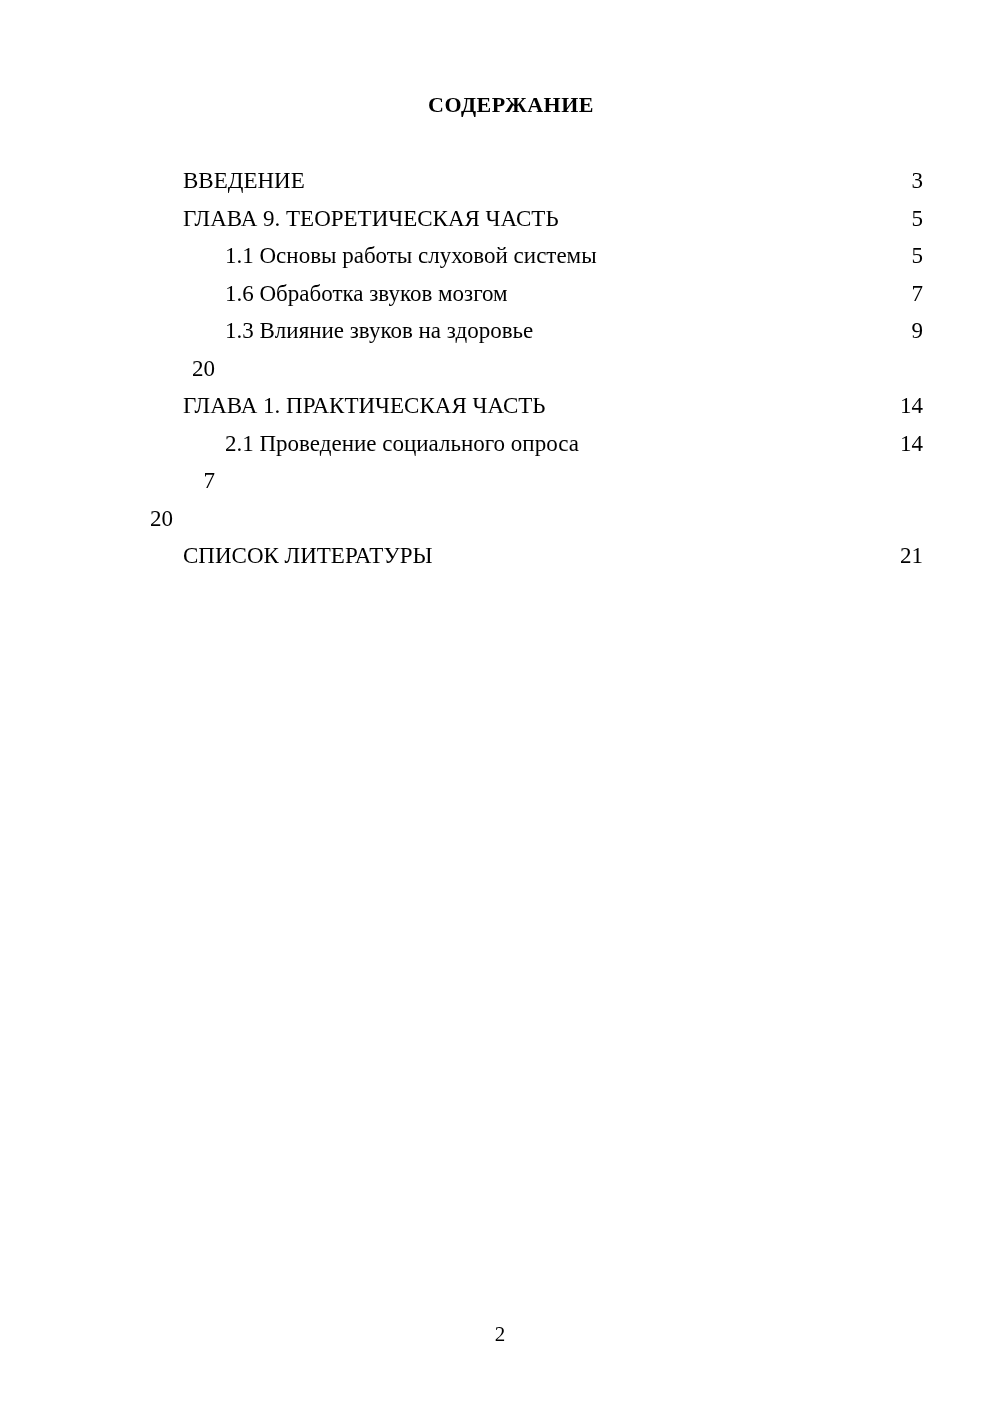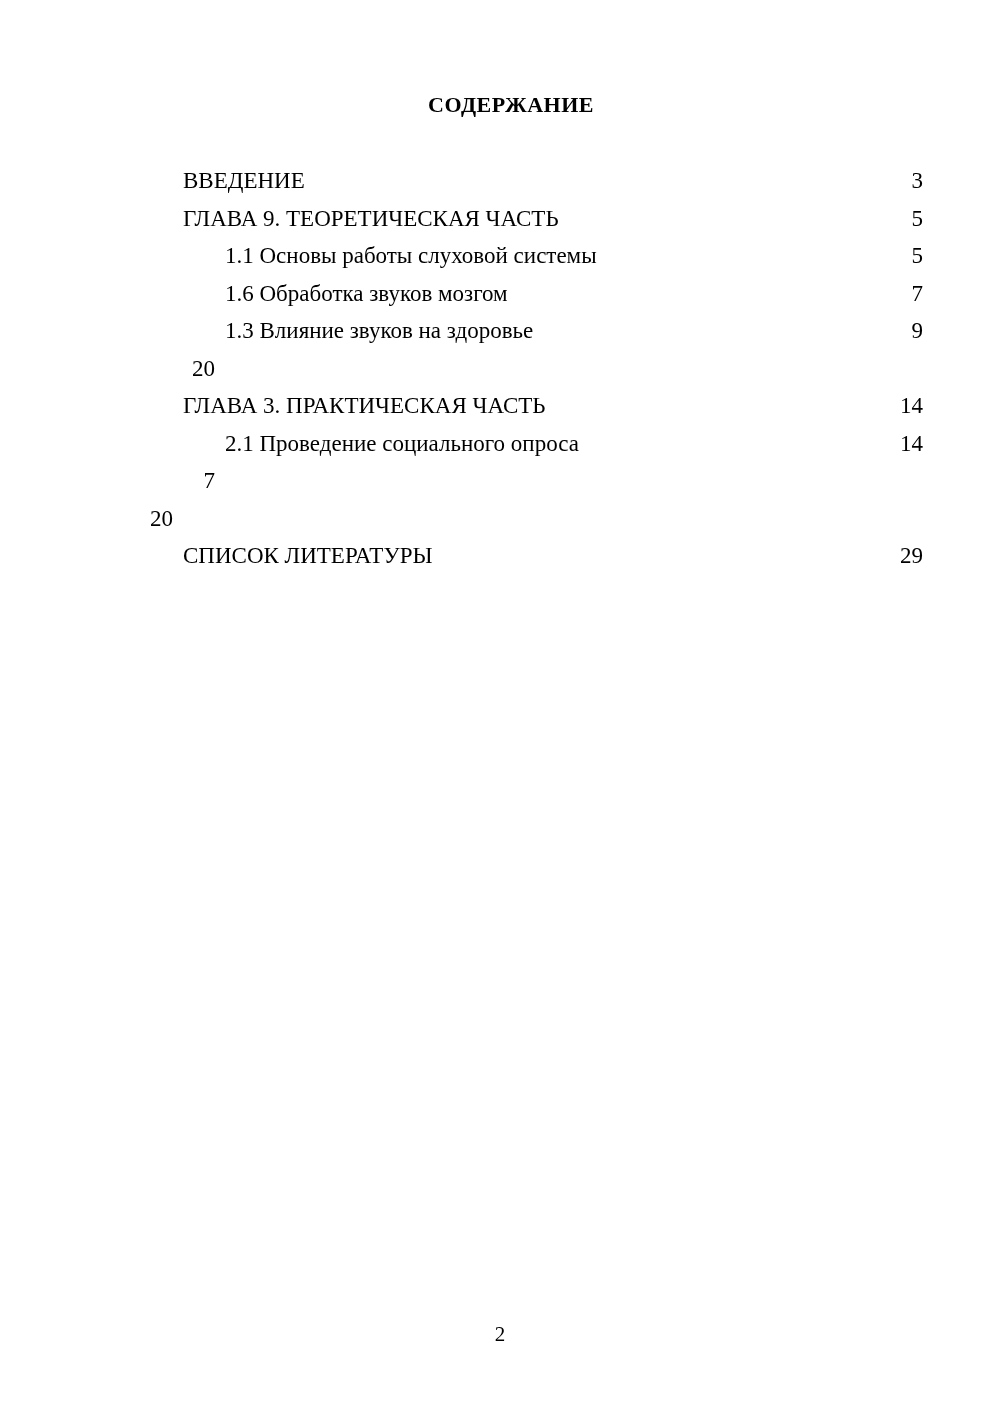--- a/index.html
+++ b/index.html
@@ -101,39 +101,39 @@
     <div class="toc-row level-2">
       <span class="toc-label">1.3 Влияние звуков на здоровье</span>
       <span class="toc-page">9</span>
     </div>
 
     <div class="toc-row level-2">
       <span class="toc-page">20</span>
     </div>
 
     <div class="toc-row level-1">
-      <span class="toc-label">ГЛАВА 3. ПРАКТИЧЕСКАЯ ЧАСТЬ</span>
+      <span class="toc-label">ГЛАВА 1. ПРАКТИЧЕСКАЯ ЧАСТЬ</span>
       <span class="toc-page">14</span>
     </div>
 
     <div class="toc-row level-2">
       <span class="toc-label">2.1 Проведение социального опроса</span>
       <span class="toc-page">14</span>
     </div>
 
     <div class="toc-row level-2">
       <span class="toc-page">7</span>
     </div>
 
     <div class="toc-row level-1">
       <span class="toc-page">20</span>
     </div>
 
     <div class="toc-row level-1">
       <span class="toc-label">СПИСОК ЛИТЕРАТУРЫ</span>
-      <span class="toc-page">29</span>
+      <span class="toc-page">21</span>
     </div>
 
   </div>
 
   <div class="page-number">2</div>
 
 </div>
 
 </body></html>

